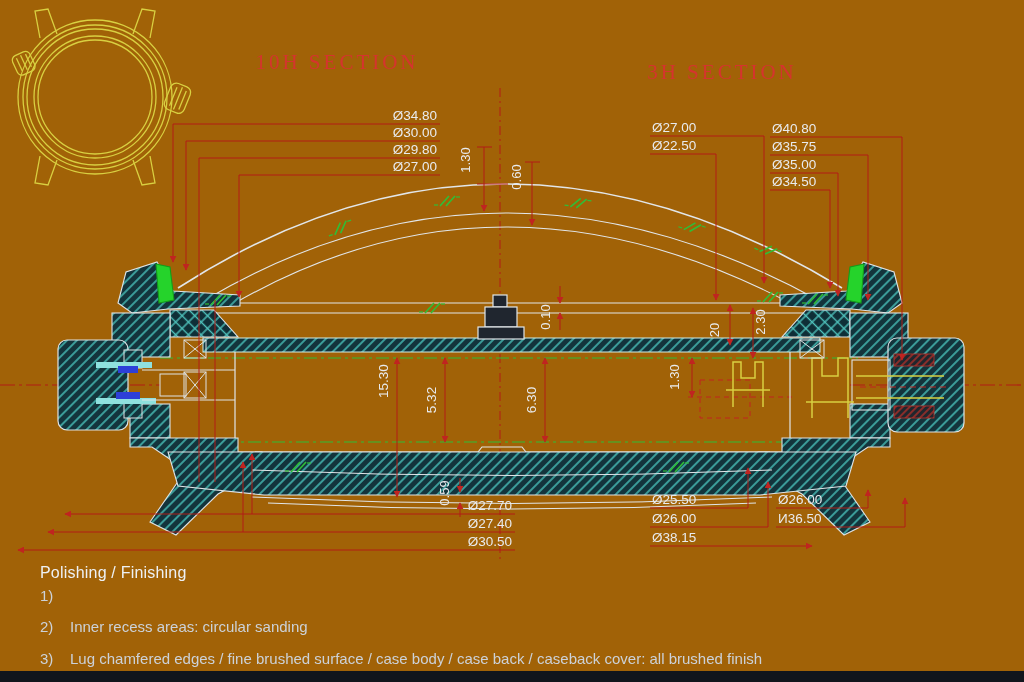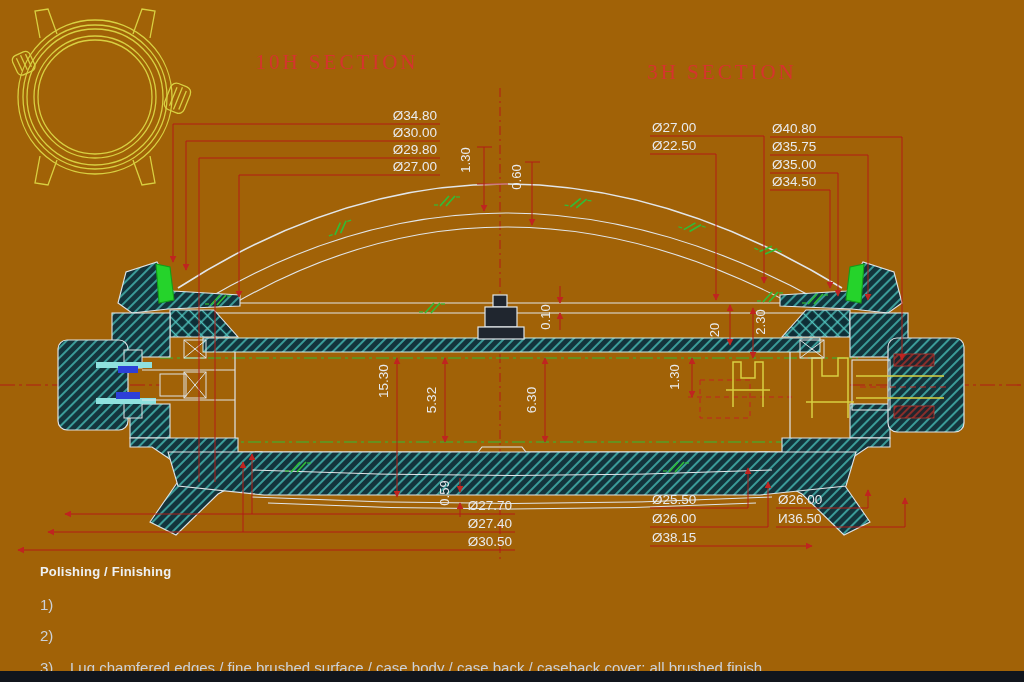--- a/index.html
+++ b/index.html
@@ -3,21 +3,21 @@
 <meta charset="utf-8">
 <style>
   html,body{margin:0;padding:0;background:#14181f;}
   #stage{position:relative;width:1024px;height:682px;background:#a16207;overflow:hidden;
          font-family:"Liberation Sans",sans-serif;}
   svg text{font-family:"Liberation Sans",sans-serif;}
   .dimtxt{fill:#e9ebee;font-size:13.5px;}
   .dimtxt-s{fill:#e9ebee;font-size:13px;}
   .title{fill:#d5342e;font-family:"Liberation Serif",serif;font-size:21px;letter-spacing:3px;}
   #notes{position:absolute;left:40px;top:564px;color:#ccd2d9;font-size:15px;}
-  #notes .hd{font-size:13px;font-weight:bold;color:#eef1f4;margin-bottom:14px;letter-spacing:.2px;}
+  #notes .hd{font-size:16px;font-weight:normal;color:#eef1f4;margin-bottom:2px;letter-spacing:.2px;}
   #notes .item{display:flex;margin-bottom:8px;line-height:1.55;}
   #notes .num{width:30px;flex:0 0 30px;}
   #botband{position:absolute;left:0;top:671px;width:1024px;height:11px;background:#11151c;}
 </style>
 </head>
 <body>
 
 <div id="stage">
 
 <svg width="1024" height="682" viewBox="0 0 1024 682">
@@ -288,20 +288,21 @@
 </svg>
 
   
   <div id="notes">
     <div class="hd">Polishing / Finishing</div>
     <div class="item">
       <span class="num">1)</span>
     </div>
     <div class="item">
       <span class="num">2)</span>
+      <span>Inner recess areas: circular sanding</span>
     </div>
     <div class="item">
       <span class="num">3)</span>
       <span>Lug chamfered edges / fine brushed surface / case body / case back / caseback cover: all brushed finish</span>
     </div>
   </div>
 
   <div id="botband"></div>
 </div>
 

